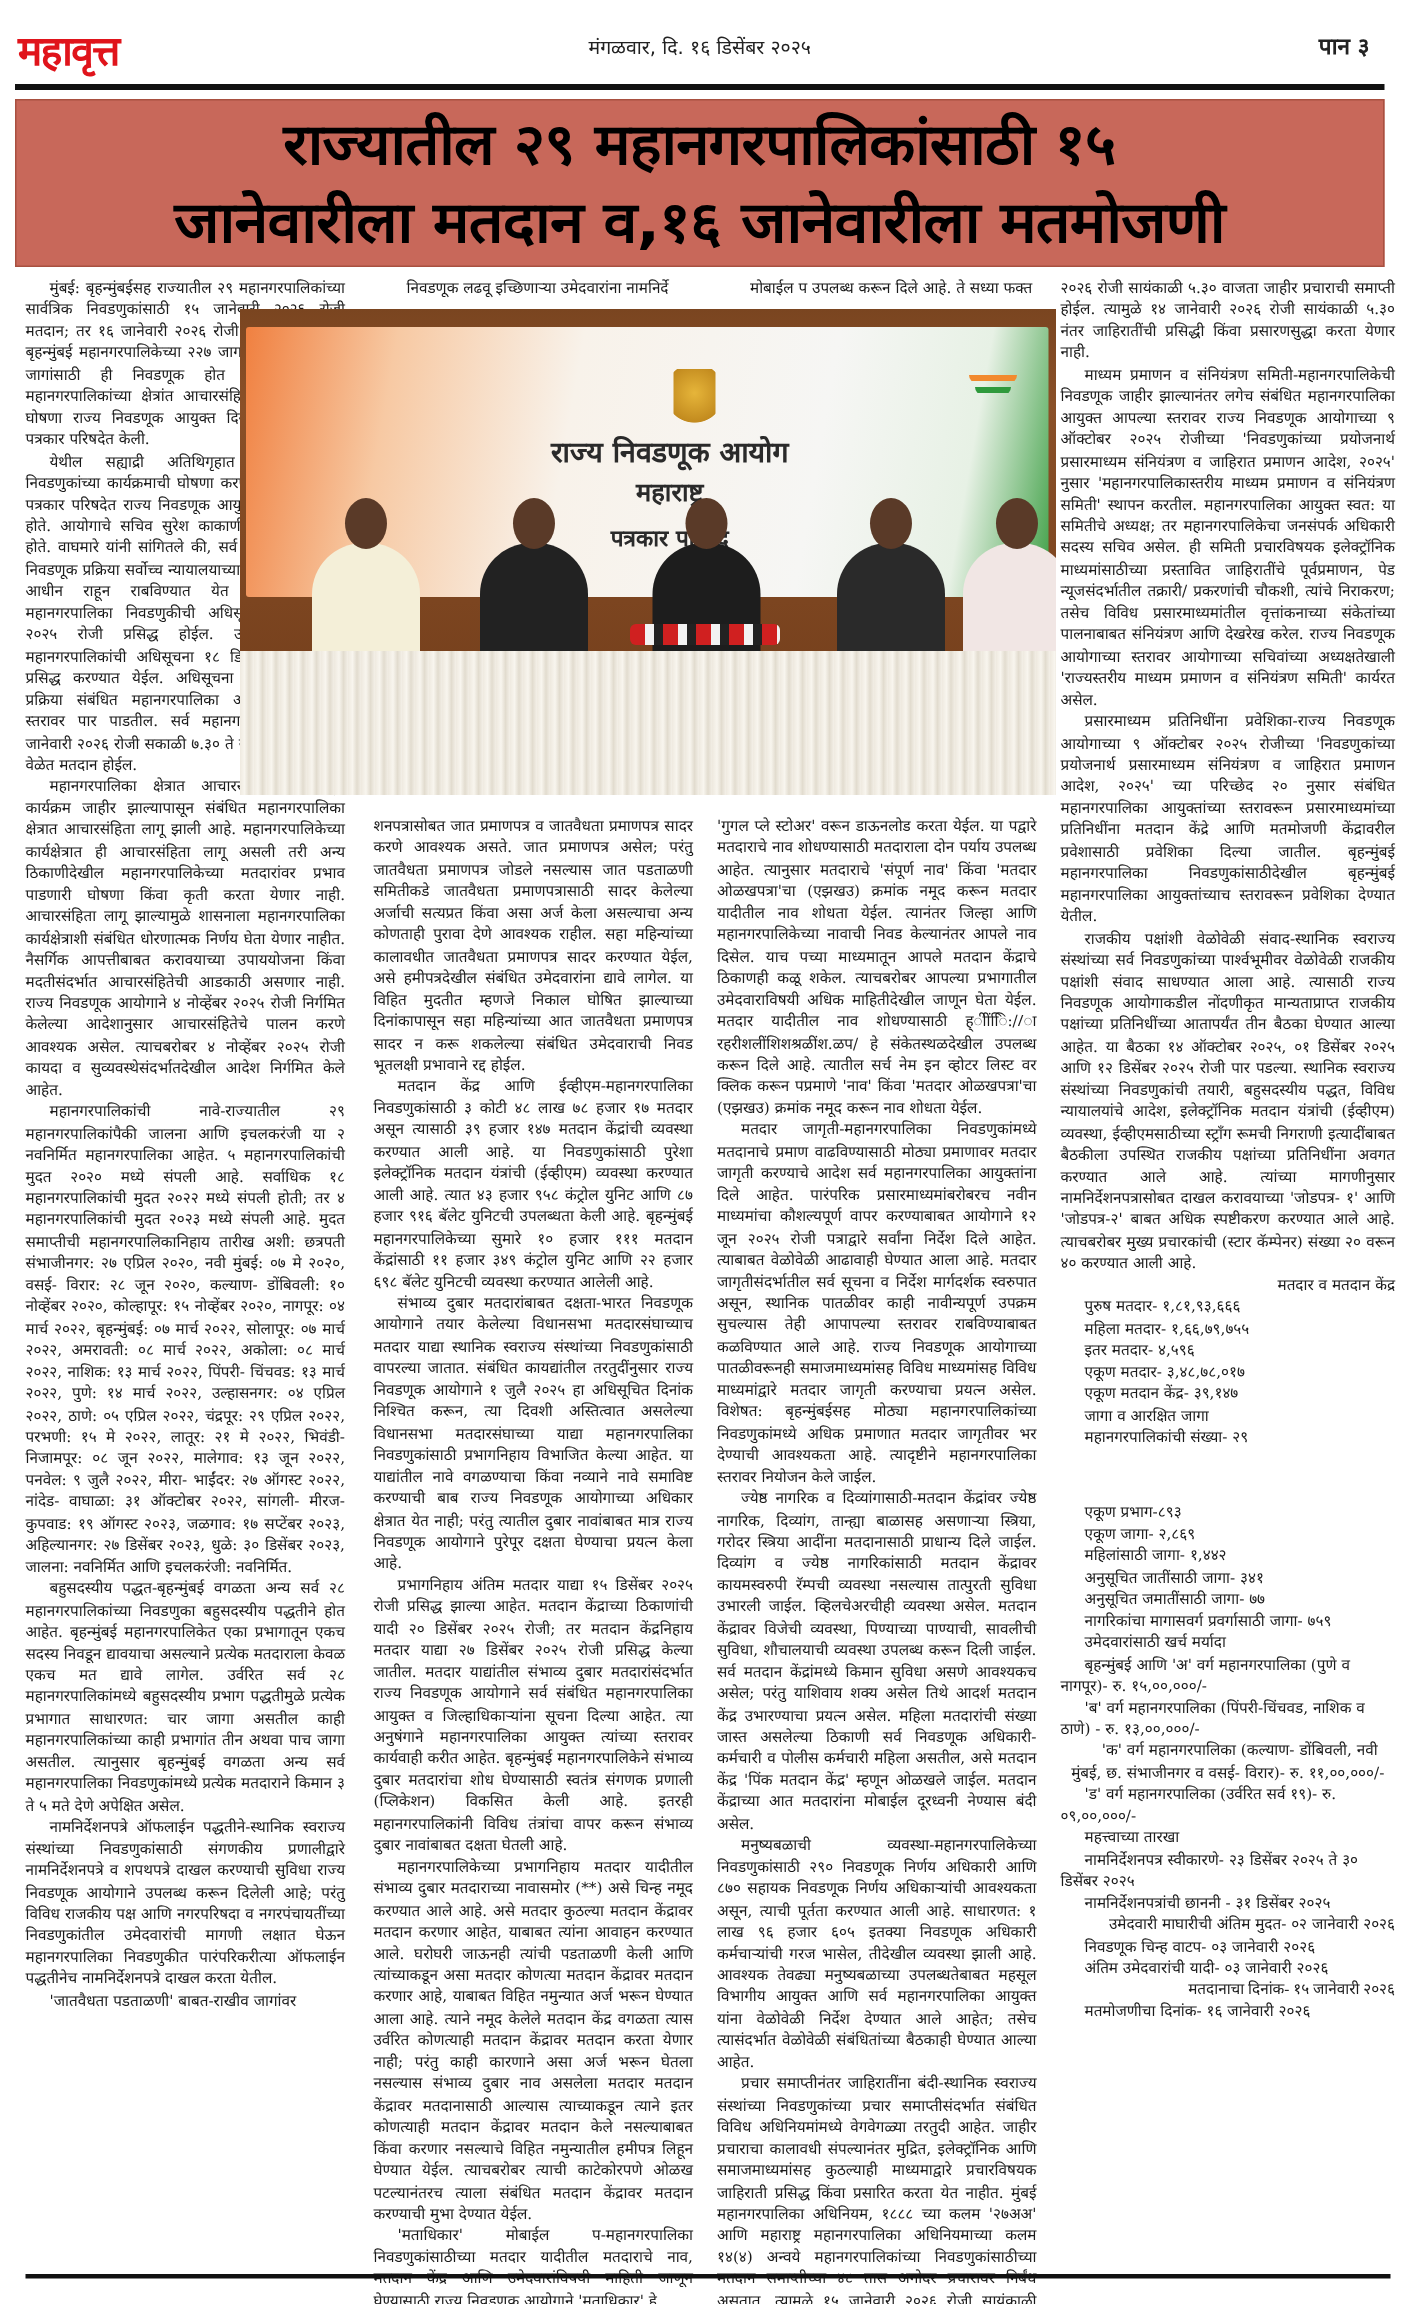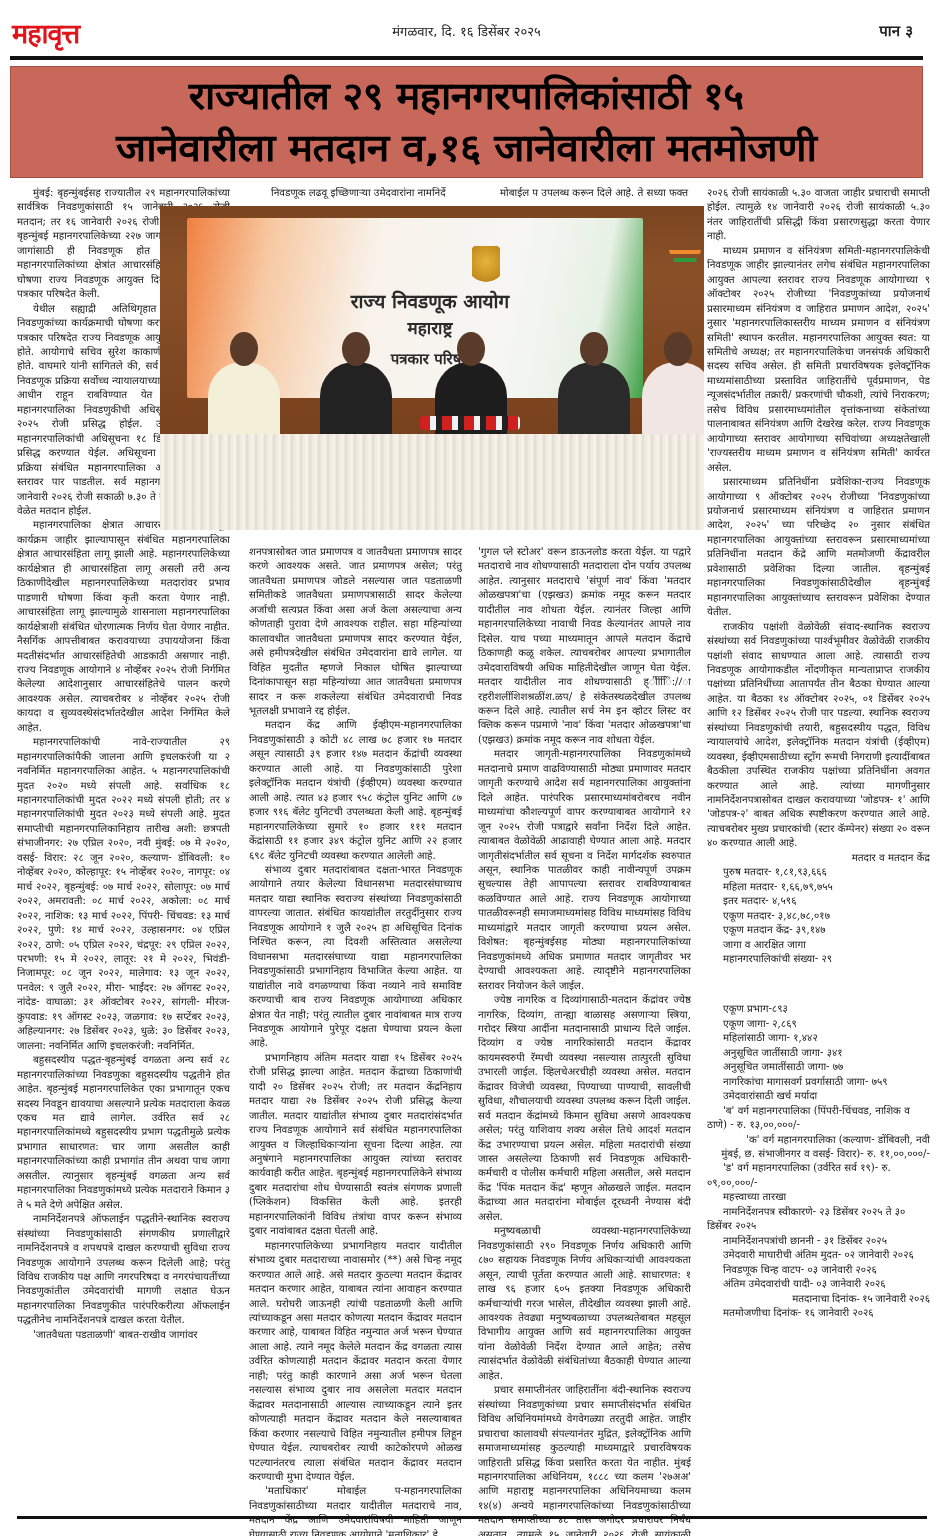--- a/index.html
+++ b/index.html
@@ -24,21 +24,21 @@
   .c2 { left: 249px; top: 545px; width: 213px; }
   .c3 { left: 478px; top: 545px; width: 213px; }
   .c4 { left: 707px; top: 186px; width: 223px; }
 
   .strip { position: absolute; top: 186px; font-size: 10.2px; line-height: 14px; white-space: nowrap; color: #1a1a1a; padding-left: 22px; }
   .s2 { left: 249px; }
   .s3 { left: 478px; }
 
   .photo { position: absolute; left: 160px; top: 206px; width: 544px; height: 324px; overflow: hidden;
     background: linear-gradient(180deg, #7a4520 0%, #8a5028 20%, #6e3a18 100%); }
-  .banner { position: absolute; left: 27px; top: 12px; width: 456px; height: 180px; background: linear-gradient(100deg, #f08040 0%, #f7c9a3 18%, #f8f2ea 40%, #f6f6f4 70%, #e7f1e5 88%, #3fa046 100%); border-radius: 2px; }
+  .banner { position: absolute; left: 4px; top: 12px; width: 535px; height: 180px; background: linear-gradient(100deg, #f08040 0%, #f7c9a3 18%, #f8f2ea 40%, #f6f6f4 70%, #e7f1e5 88%, #3fa046 100%); border-radius: 2px; }
   .emblem { position: absolute; left: 285px; top: 28px; width: 28px; height: 40px; background: radial-gradient(circle at 50% 40%, #e6b53a 0%, #c28a1e 70%, transparent 72%); }
   .eci-logo { position: absolute; left: 478px; top: 32px; width: 40px; height: 22px; }
   .eci-logo .bar1 { position: absolute; left: 4px; top: 0; width: 32px; height: 6px; border-top: 4px solid #f28a2e; border-radius: 0 0 30px 30px; }
   .eci-logo .bar2 { position: absolute; left: 8px; top: 8px; width: 24px; height: 6px; border-top: 4px solid #2f9a3c; border-radius: 0 0 30px 30px; }
   .banner-t1 { position: absolute; left: 0; width: 100%; top: 70px; text-align: center; padding-left: 30px; font-family: "DejaVu Sans", sans-serif; font-weight: bold; font-size: 19px; color: #2a2a2a; }
   .banner-t2 { position: absolute; left: 0; width: 100%; top: 98px; text-align: center; padding-left: 30px; font-family: "DejaVu Sans", sans-serif; font-weight: bold; font-size: 17px; color: #2a2a2a; }
   .banner-t3 { position: absolute; left: 0; width: 100%; top: 130px; text-align: center; padding-left: 30px; font-family: "DejaVu Sans", sans-serif; font-weight: bold; font-size: 15px; color: #2a2a2a; }
   .table { position: absolute; left: 0; top: 228px; width: 100%; height: 96px; background: repeating-linear-gradient(90deg, #efeae0 0px, #f8f5ee 3px, #e2dccf 6px, #f4f0e8 9px); }
   .person { position: absolute; top: 156px; width: 72px; height: 80px; border-radius: 34px 34px 6px 6px; }
   .person .head { position: absolute; left: 22px; top: -30px; width: 28px; height: 34px; border-radius: 50%; background: #5a3a28; }
@@ -106,27 +106,28 @@
     <p style="text-align: left;">एकूण मतदान केंद्र- ३९,१४७</p>
     <p style="text-align: left;">जागा व आरक्षित जागा</p>
     <p style="text-align: left;">महानगरपालिकांची संख्या- २९</p>
     <p style="text-align: left; margin-top: 36px;">एकूण प्रभाग-८९३</p>
     <p style="text-align: left;">एकूण जागा- २,८६९</p>
     <p style="text-align: left;">महिलांसाठी जागा- १,४४२</p>
     <p style="text-align: left;">अनुसूचित जातींसाठी जागा- ३४१</p>
     <p style="text-align: left;">अनुसूचित जमातींसाठी जागा- ७७</p>
     <p style="text-align: left;">नागरिकांचा मागासवर्ग प्रवर्गासाठी जागा- ७५९</p>
     <p style="text-align: left;">उमेदवारांसाठी खर्च मर्यादा</p>
+    <p style="text-align: left;">बृहन्मुंबई आणि 'अ' वर्ग महानगरपालिका (पुणे व नागपूर)- रु. १५,००,०००/-</p>
     <p style="text-align: left;">'ब' वर्ग महानगरपालिका (पिंपरी-चिंचवड, नाशिक व ठाणे) - रु. १३,००,०००/-</p>
-    <p style="text-align: right;">'क' वर्ग महानगरपालिका (कल्याण- डोंबिवली, नवी मुंबई, छ. संभाजीनगर व वसई- विरार)- रु. ११,००,०००/-</p>
+    <p style="text-align: center;">'क' वर्ग महानगरपालिका (कल्याण- डोंबिवली, नवी मुंबई, छ. संभाजीनगर व वसई- विरार)- रु. ११,००,०००/-</p>
     <p style="text-align: left;">'ड' वर्ग महानगरपालिका (उर्वरित सर्व १९)- रु. ०९,००,०००/-</p>
     <p style="text-align: left;">महत्त्वाच्या तारखा</p>
     <p style="text-align: left;">नामनिर्देशनपत्र स्वीकारणे- २३ डिसेंबर २०२५ ते ३० डिसेंबर २०२५</p>
     <p style="text-align: left;">नामनिर्देशनपत्रांची छाननी - ३१ डिसेंबर २०२५</p>
-    <p style="text-align: left;">उमेदवारी माघारीची अंतिम मुदत- ०२ जानेवारी २०२६</p>
+    <p style="text-align: right;">उमेदवारी माघारीची अंतिम मुदत- ०२ जानेवारी २०२६</p>
     <p style="text-align: left;">निवडणूक चिन्ह वाटप- ०३ जानेवारी २०२६</p>
     <p style="text-align: left;">अंतिम उमेदवारांची यादी- ०३ जानेवारी २०२६</p>
     <p style="text-align: right; font-family: Liberation Serif, serif;">मतदानाचा दिनांक- १५ जानेवारी २०२६</p>
     <p style="text-align: left;">मतमोजणीचा दिनांक- १६ जानेवारी २०२६</p>
   </div>
 
 <figure class="photo">
   <div class="banner">
     <div class="emblem"></div>
     <div class="eci-logo">

